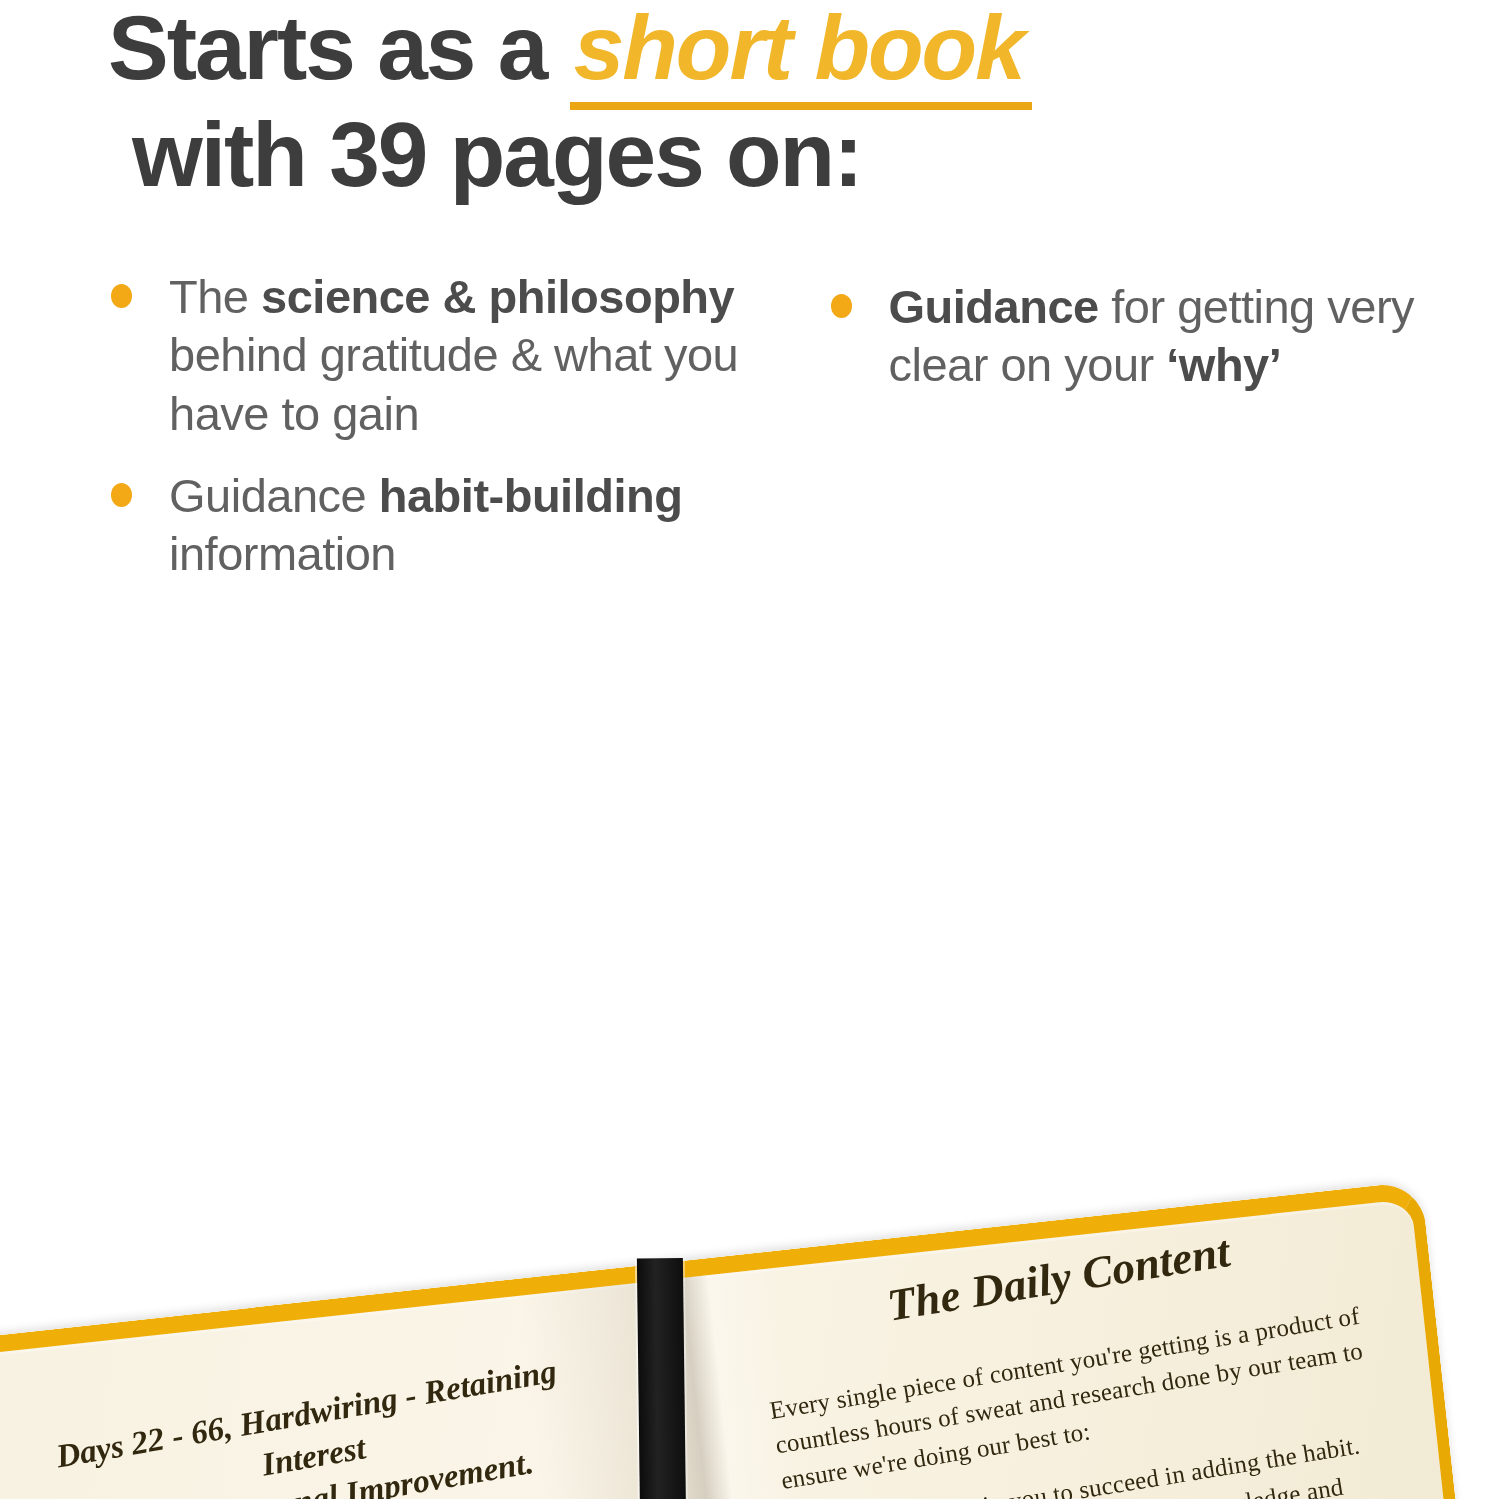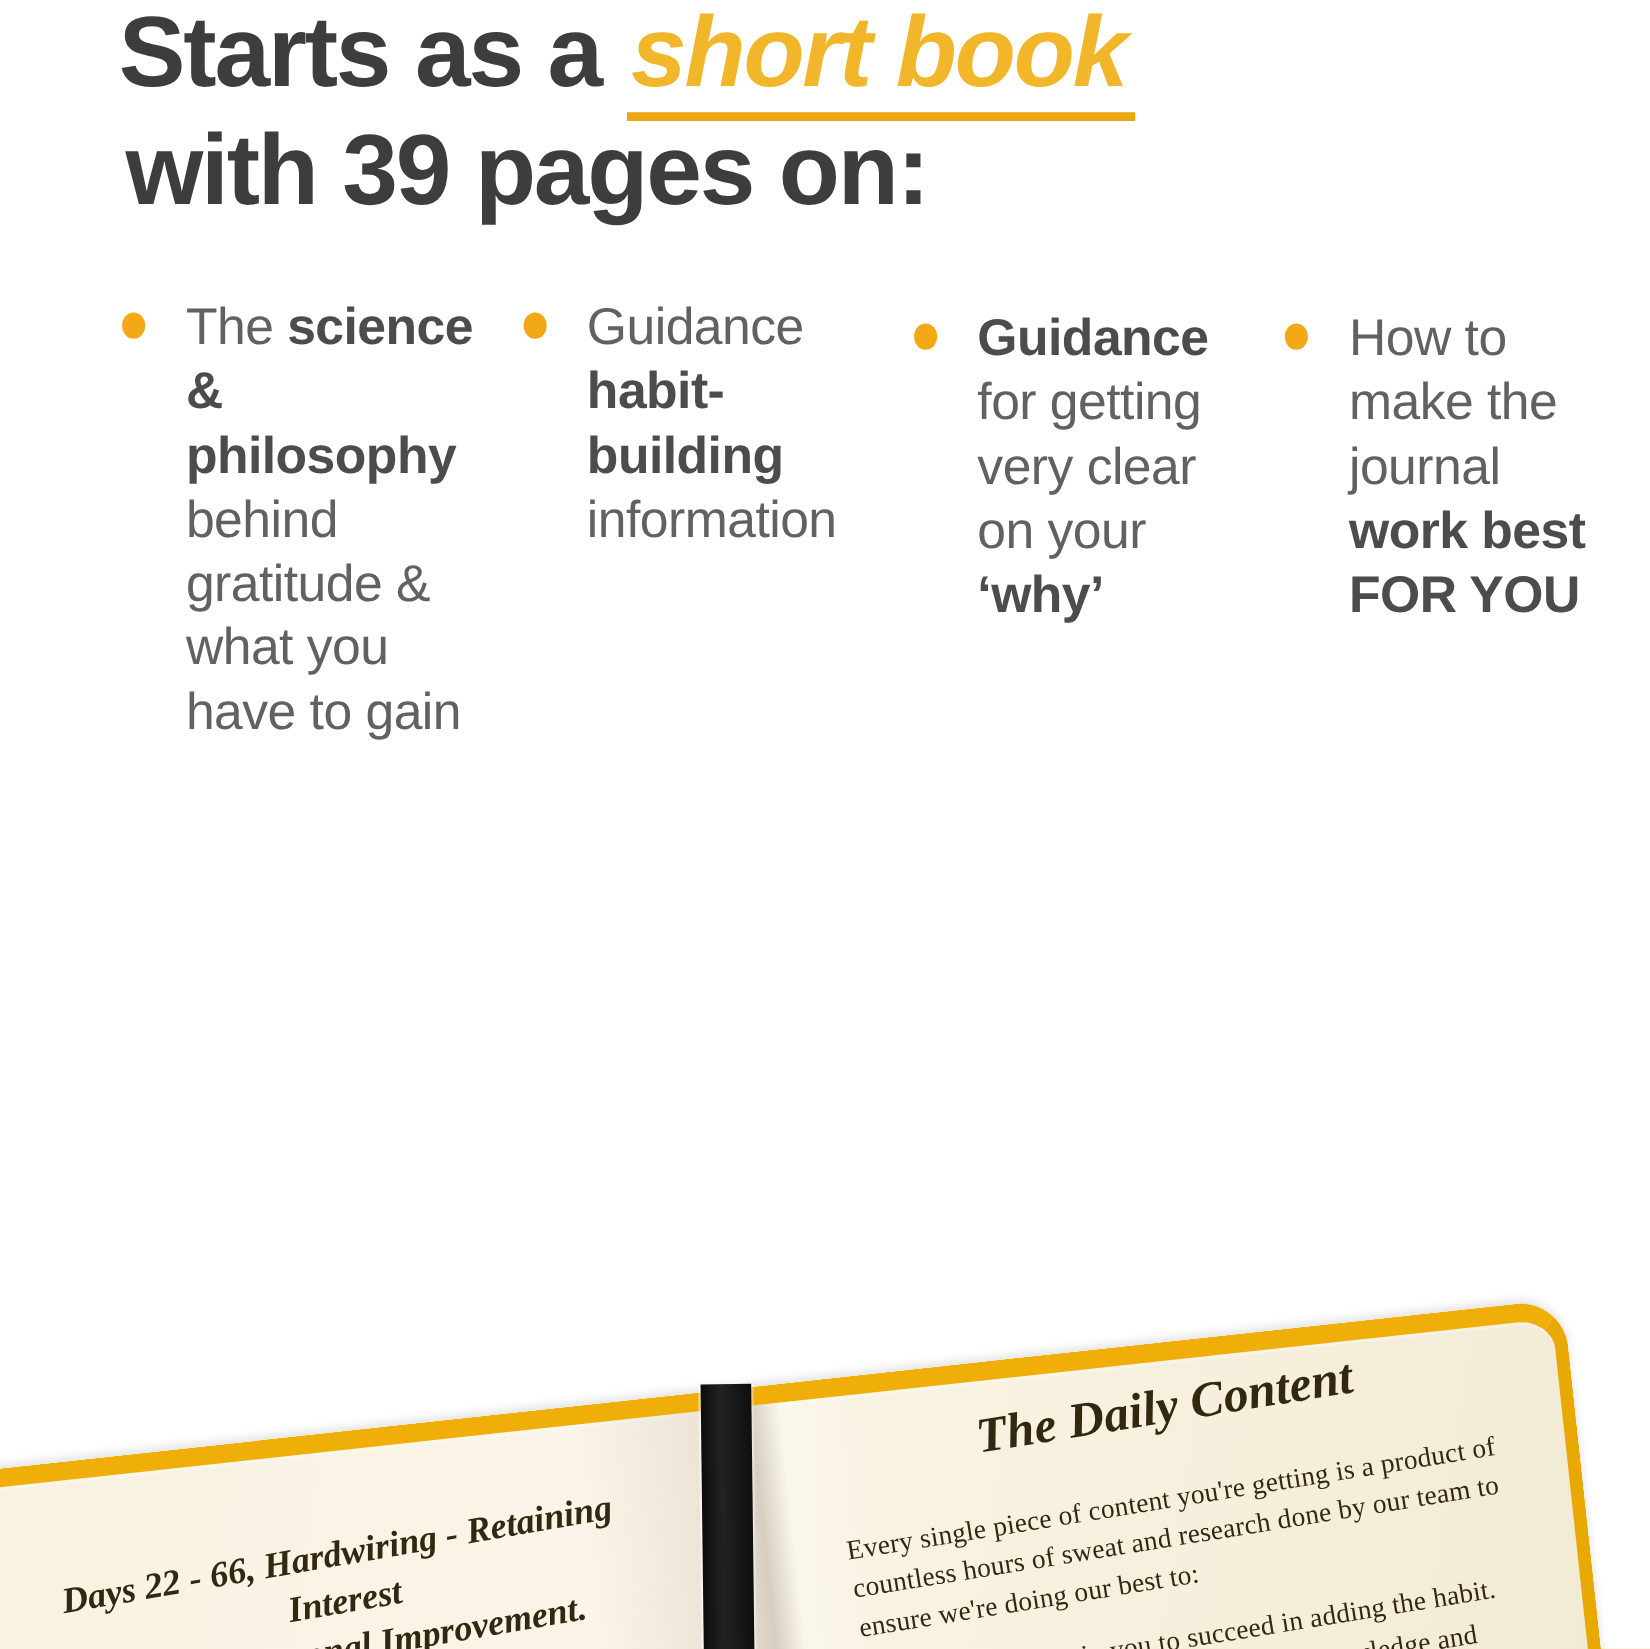--- a/index.html
+++ b/index.html
@@ -14,28 +14,28 @@
   .headline{
     position:absolute;left:108px;top:-6px;
     font-weight:700;font-size:91px;line-height:1.18;letter-spacing:-2px;
     color:#3d3d3d;
   }
   .headline .accent{
     color:#f1b62a;font-style:italic;
     border-bottom:8px solid #eaa713;
     padding:0 8px 4px 4px;
   }
-  .h-line2{margin-left:6px;}
+  .h-line2{margin-left:24px;}
 
   
   .bullets{
     position:absolute;left:105px;top:268px;right:20px;
     display:flex;gap:64px;
   }
-  .col{display:flex;flex-direction:row;gap:24px;width:656px;}
+  .col{display:flex;flex-direction:column;gap:24px;width:656px;align-items:flex-end;}
   .bullet{position:relative;padding-left:64px;
     font-size:47px;line-height:1.24;color:#616161;font-weight:400;
     letter-spacing:-0.5px;
   }
   .bullet b{color:#4c4c4c;font-weight:700;}
   .dot{
     position:absolute;left:6px;top:16px;width:21px;height:24px;border-radius:50%;
     background:#f3a816;
   }
   .col-right{margin-top:10px;}
@@ -113,24 +113,20 @@
       <div class="bullet">
         <span class="dot"></span>
         <span>Guidance </span><b>habit-building</b><span> information</span>
       </div>
     </div>
     <div class="col col-right">
       <div class="bullet">
         <span class="dot"></span>
         <b>Guidance</b><span> for getting very clear on your </span><b>‘why’</b>
       </div>
-      <div class="bullet">
-        <span class="dot"></span>
-        <span>How to make the journal </span><b>work best FOR YOU</b>
-      </div>
     </div>
   </section>
 
   <section class="photo">
     <div class="book">
       <div class="gutter-shade"></div>
 
       <div class="page page-left">
         <h2>
           <span>Days 22 - 66, Hardwiring - Retaining Interest</span><br>

